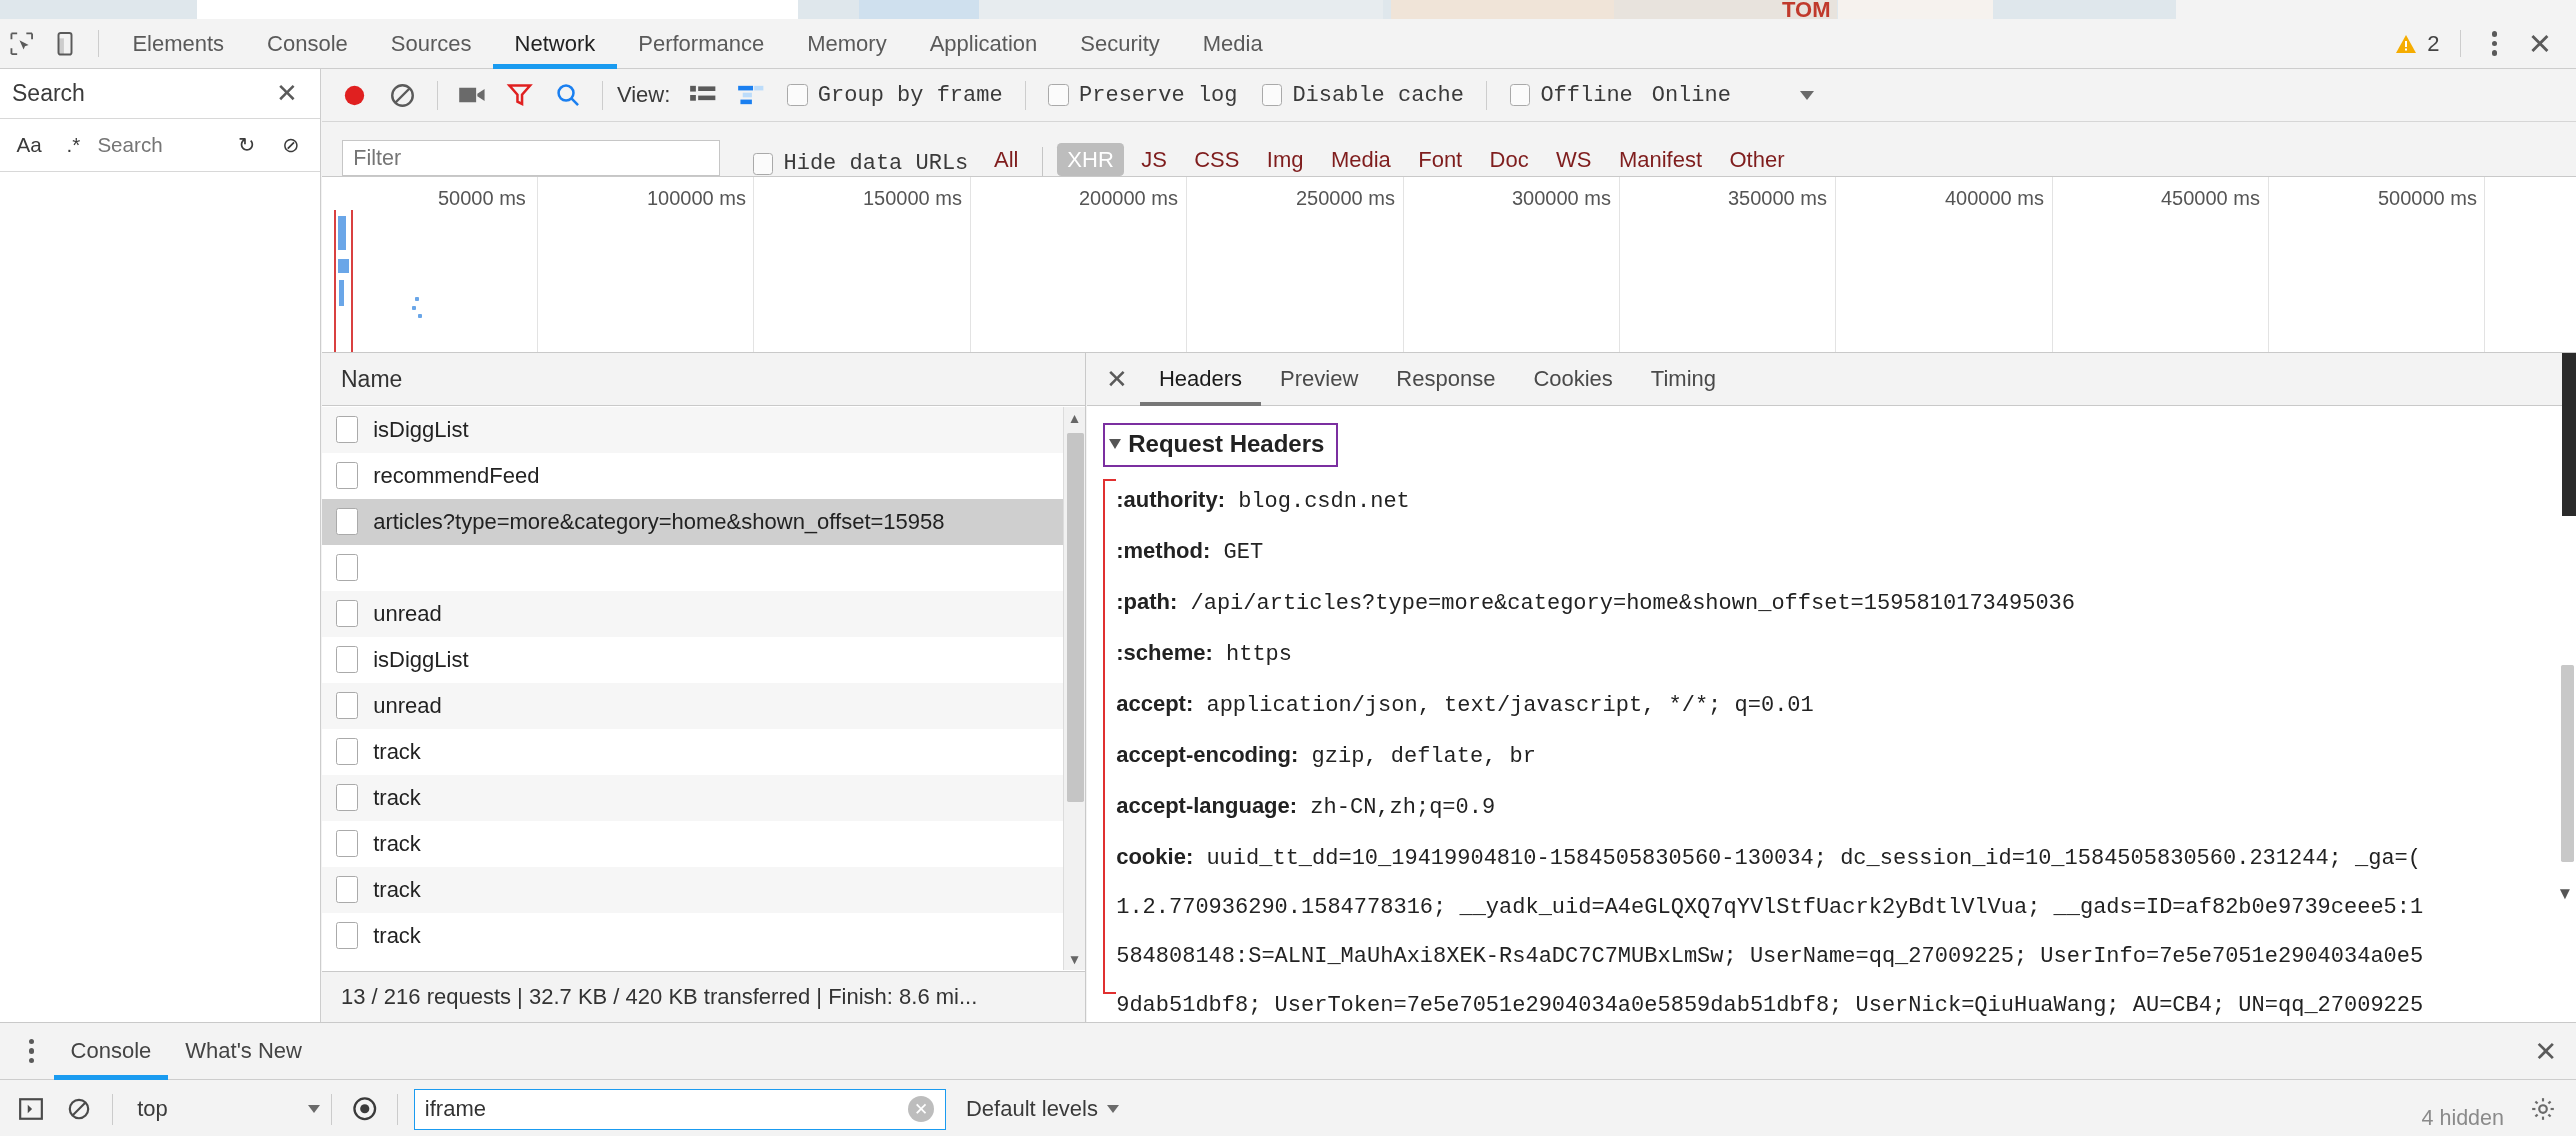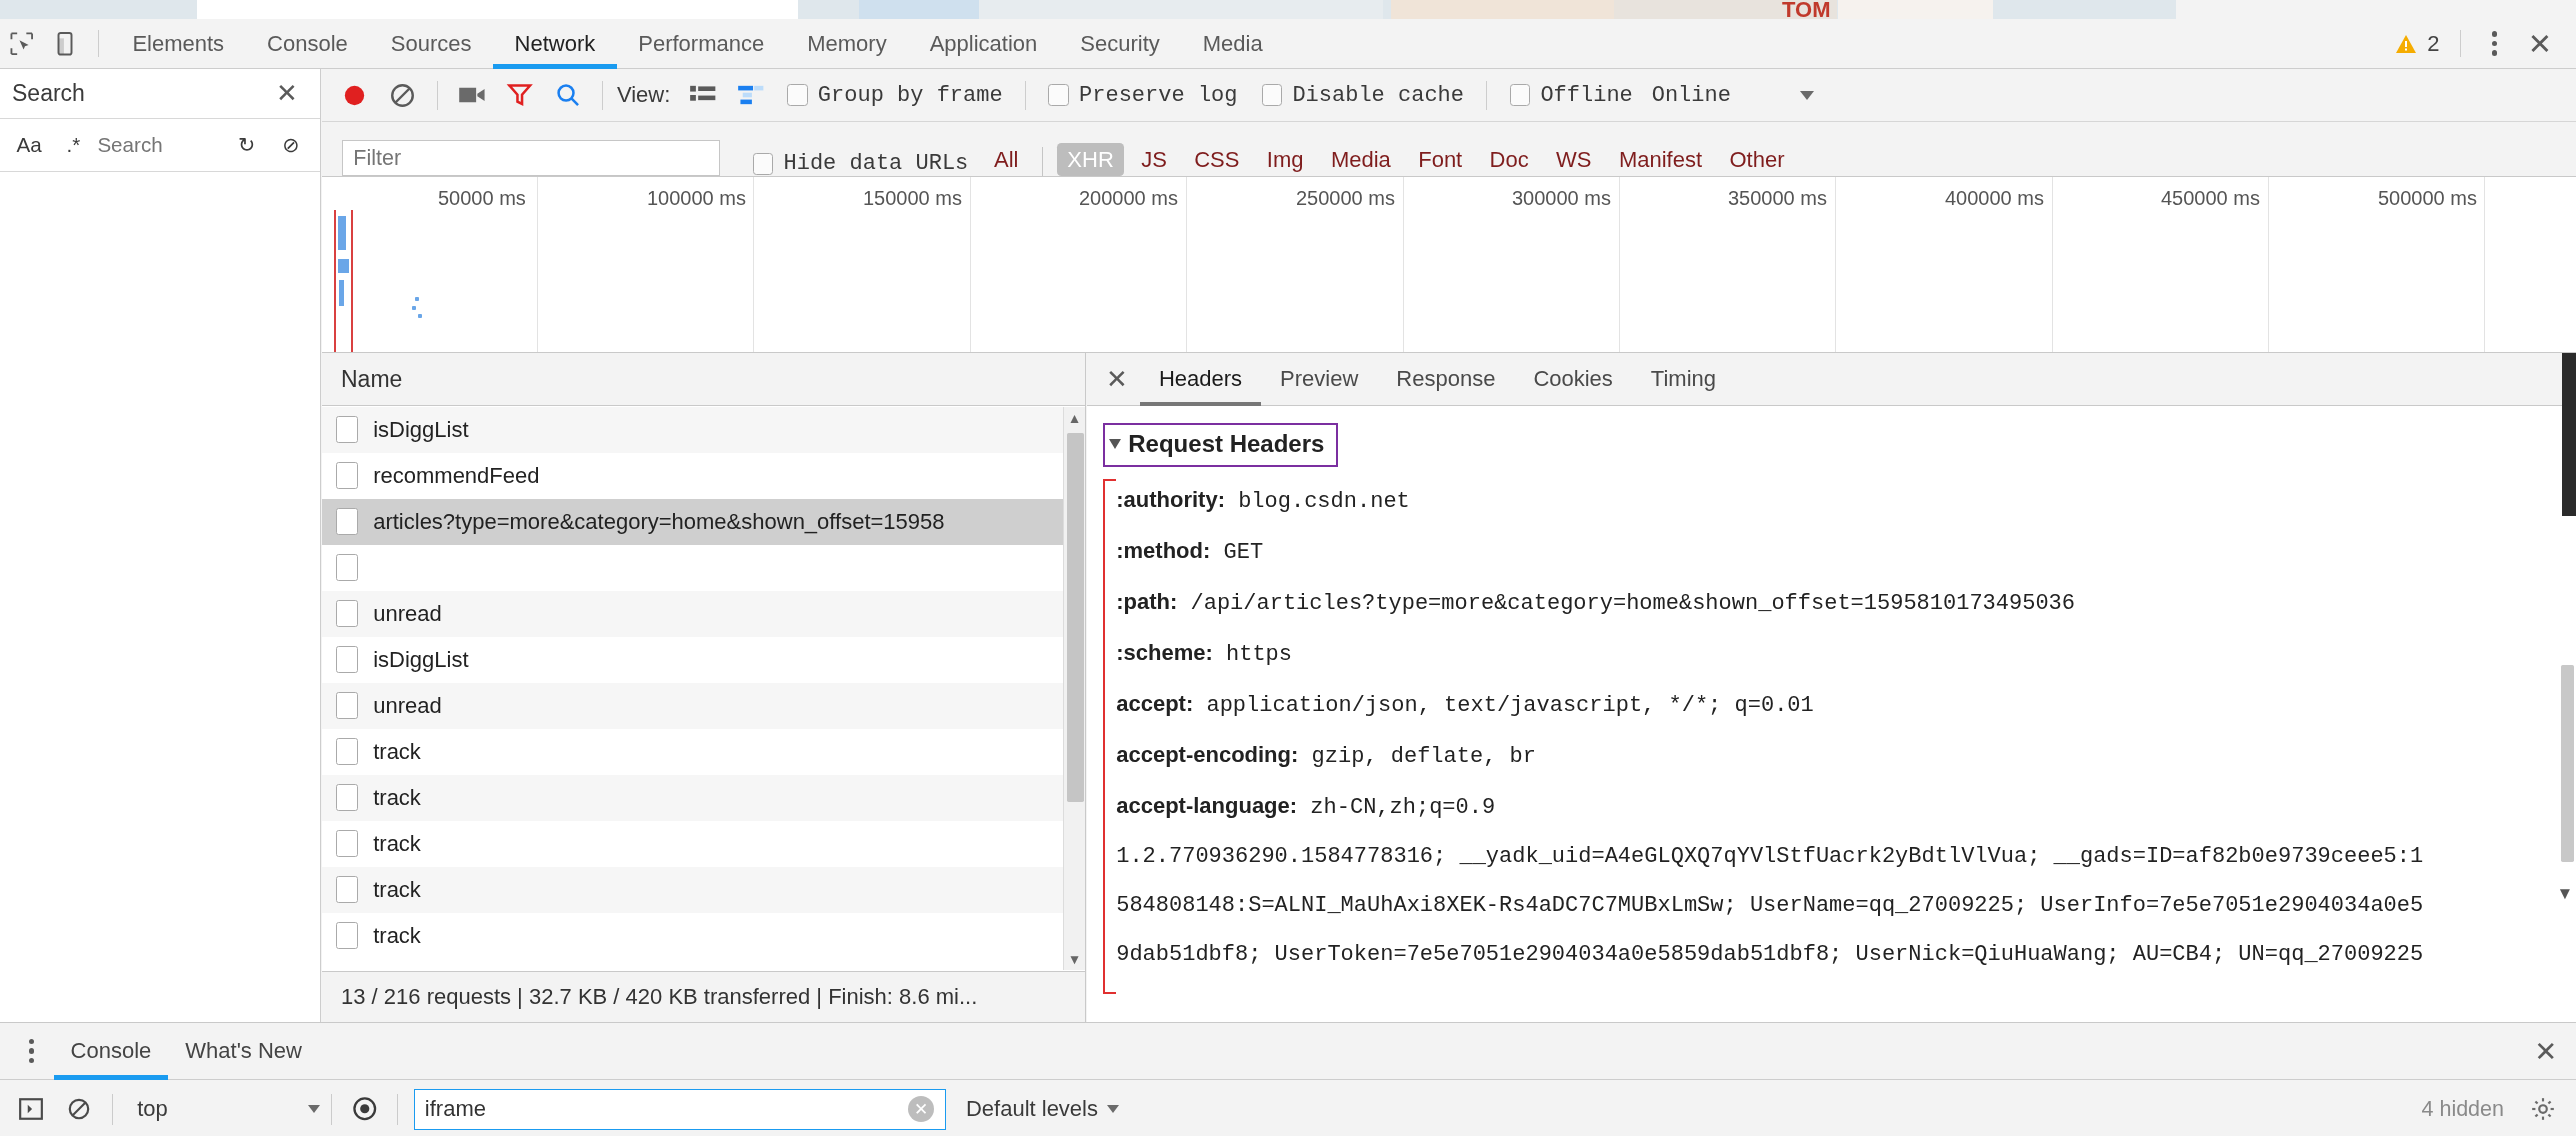--- a/index.html
+++ b/index.html
@@ -159,21 +159,21 @@
   .ctx-caret { margin-left:auto; width:0;height:0;border-left:6.9px solid transparent;border-right:6.9px solid transparent;border-top:8.6px solid #6a6a6a; }
   .dbsep { width:0.9px;height:31px;background:#cbcbcb;margin:0 6.9px; }
   .console-filter {
     width:532px; height:41px; background:#fff; border:1.7px solid #1a9bf0;
     display:flex; align-items:center; padding:0 10.3px; margin-left:5.2px;
   }
   .console-filter input { border:none; outline:none; flex:1; font-size:22px; color:#333; font-family:"Liberation Sans",sans-serif; }
   .cf-clear { width:26px;height:26px;border-radius:50%;background:#bdbdbd;color:#fff;display:flex;align-items:center;justify-content:center;font-size:17px;cursor:pointer; }
   .levels { display:flex; align-items:center; gap:8.6px; margin-left:17px; cursor:pointer; }
   .levels span { font-size:22px; color:#3a3a3a; }
-  .hidden-cnt { margin-left:auto; display:flex; align-items:center; gap:17px; padding-right:12px; }
+  .hidden-cnt { margin-left:auto; display:flex; align-items:flex-end; gap:17px; padding-right:12px; }
   .hidden-cnt span { font-size:21.5px; color:#8a8a8a; }
   .gear { width:43px;height:43px;display:flex;align-items:center;justify-content:center;cursor:pointer; }
 </style>
 </head>
 <body>
 
 <div id="app">
 
   <div class="page-bleed">
     <div class="bleed-a"></div>
@@ -469,20 +469,21 @@
       </div>
       <div class="hdr-lines">
         <div class="red-bracket"></div>
         <div class="hdr-line"><b>:authority:</b> <span>blog.csdn.net</span></div>
         <div class="hdr-line"><b>:method:</b> <span>GET</span></div>
         <div class="hdr-line"><b>:path:</b> <span>/api/articles?type=more&amp;category=home&amp;shown_offset=1595810173495036</span></div>
         <div class="hdr-line"><b>:scheme:</b> <span>https</span></div>
         <div class="hdr-line"><b>accept:</b> <span>application/json, text/javascript, */*; q=0.01</span></div>
         <div class="hdr-line"><b>accept-encoding:</b> <span>gzip, deflate, br</span></div>
         <div class="hdr-line"><b>accept-language:</b> <span>zh-CN,zh;q=0.9</span></div>
+        <div class="hdr-line"><b>cookie:</b> <span>uuid_tt_dd=10_19419904810-1584505830560-130034; dc_session_id=10_1584505830560.231244;  _ga=(</span></div>
         <div class="hdr-wrap">1.2.770936290.1584778316;  __yadk_uid=A4eGLQXQ7qYVlStfUacrk2yBdtlVlVua;  __gads=ID=af82b0e9739ceee5:1</div>
         <div class="hdr-wrap">584808148:S=ALNI_MaUhAxi8XEK-Rs4aDC7C7MUBxLmSw; UserName=qq_27009225; UserInfo=7e5e7051e2904034a0e5</div>
         <div class="hdr-wrap">9dab51dbf8; UserToken=7e5e7051e2904034a0e5859dab51dbf8; UserNick=QiuHuaWang; AU=CB4; UN=qq_27009225</div>
 
       </div>
     </div>
     <div class="det-scroll">
       <div class="ds-thumb"></div>
       <div class="ds-arrow">▼</div>
     </div>

